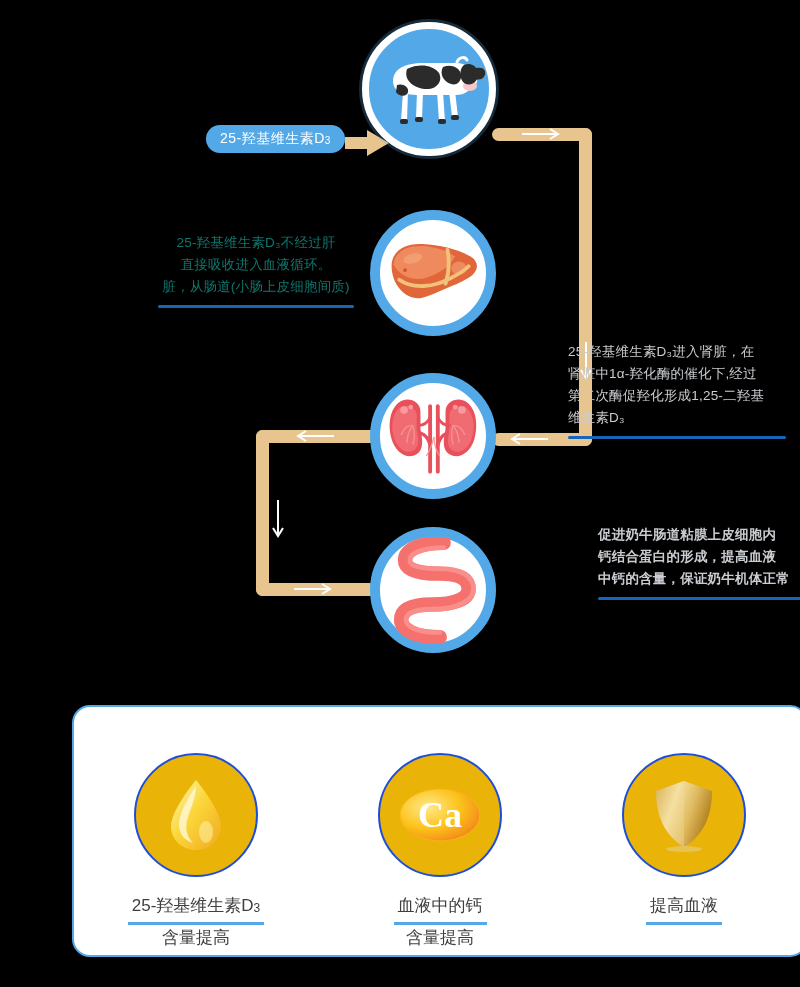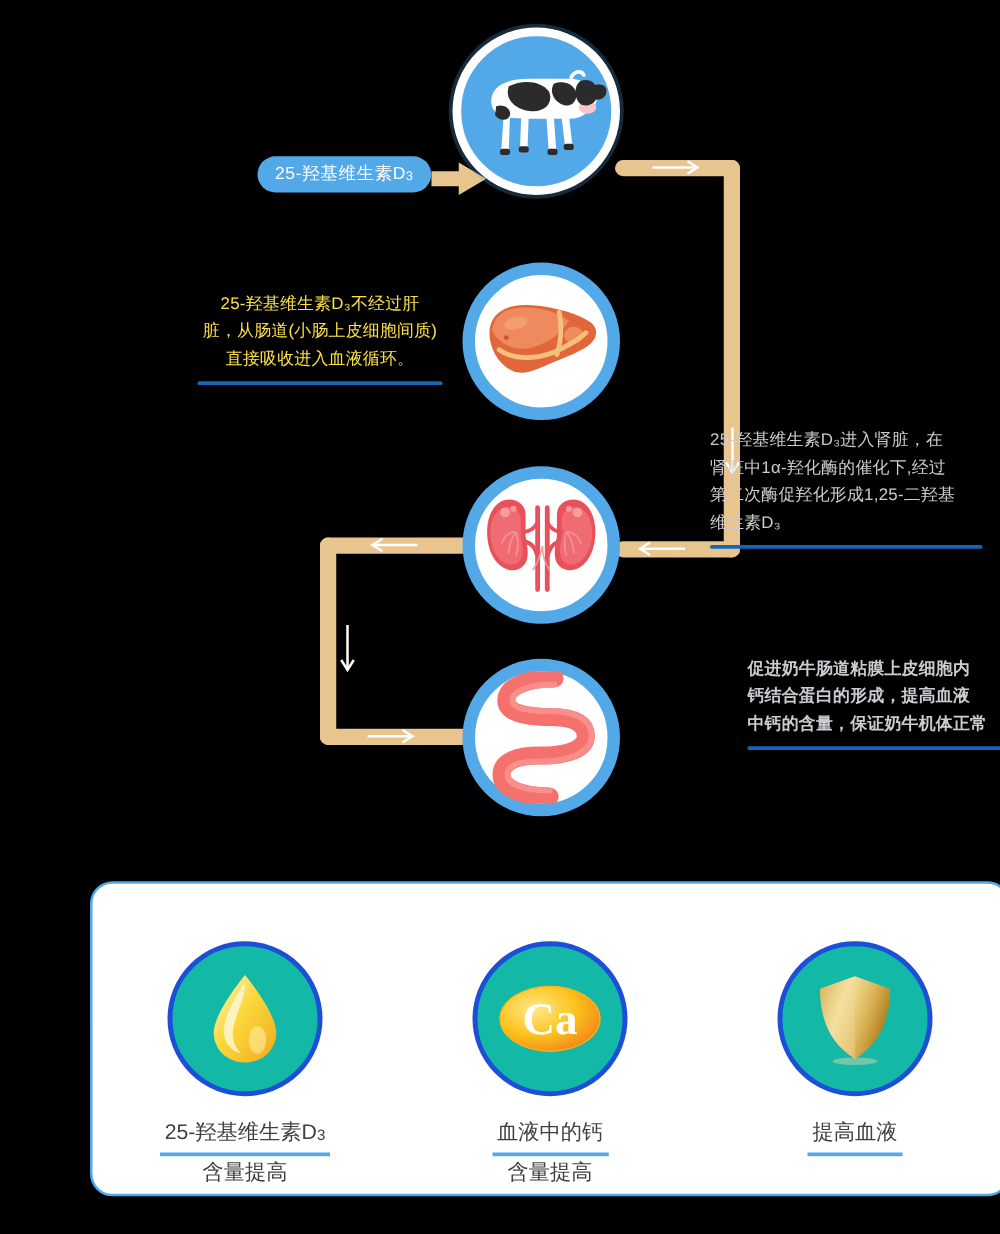--- a/index.html
+++ b/index.html
@@ -34,38 +34,38 @@
   .badge{
     position:absolute;left:166px;top:125px;
     background:#53A9E8;color:#fff;border-radius:16px;
     padding:6px 14px 7px;font-size:14px;letter-spacing:.5px;
     white-space:nowrap;line-height:1;
   }
   .badge .sub{font-size:10px;vertical-align:-1px;}
   .badge-arrow{position:absolute;left:305px;top:128px;}
 
   
-  .txt{position:absolute;color:#fde047;font-size:13.5px;line-height:22px;letter-spacing:.2px;}
+  .txt{position:absolute;color:#0f766e;font-size:13.5px;line-height:22px;letter-spacing:.2px;}
   .txt.light{color:#C9CCD0;}
   .rule{height:3px;background:#1565B8;border-radius:2px;margin-top:7px;}
 
   .txt-liver{left:118px;top:232px;width:196px;text-align:center;}
   .txt-kidney{left:528px;top:341px;width:218px;}
   .txt-intestine{left:558px;top:524px;width:218px;font-weight:bold;}
 
   
   .card{
     position:absolute;left:32px;top:705px;width:736px;height:252px;
     background:#fff;border:2px solid #53A9E8;border-radius:18px;box-sizing:border-box;
   }
   .card-row{position:absolute;left:0;top:0;width:100%;height:100%;display:flex;}
   .card-cell{flex:1;display:flex;flex-direction:column;align-items:center;padding-top:46px;}
   .circle-ring{
     width:124px;height:124px;border-radius:50%;
-    border:4px solid #1d4ed8;background:#14b8a6;box-sizing:border-box;
+    border:2px solid #1d4ed8;background:#eab308;box-sizing:border-box;
     display:flex;align-items:center;justify-content:center;
   }
   .circle-ring svg{display:block;}
   .cap{margin-top:16px;text-align:center;color:#3F3F3F;font-size:17px;line-height:26px;}
   .cap .l1{display:inline-block;border-bottom:3px solid #53A9E8;padding:0 4px 1px;}
   .cap .l2{display:block;}
   .cap .sub{font-size:12px;vertical-align:-1px;}
 </style>
 </head>
 <body>
@@ -202,22 +202,22 @@
                C32 70 22 76 22 86 C22 96 36 104 62 104" fill="none" stroke="#F4716E" stroke-width="15" stroke-linecap="round"></path>
       <path d="M66 11
                C44 11 31 17 31 24 C31 31 44 33 62 33
                C86 33 97 42 97 54 C97 66 80 75 54 75
                C34 75 27 79 27 86 C27 93 38 99 62 99" fill="none" stroke="#F9938F" stroke-width="5" stroke-linecap="round" opacity=".85"></path>
     </svg>
   </div>
 
   <div class="txt txt-liver">
     <div>25-羟基维生素D₃不经过肝</div>
+    <div>直接吸收进入血液循环。</div>
     <div>脏，从肠道(小肠上皮细胞间质)</div>
-    <div>直接吸收进入血液循环。</div>
     <div class="rule"></div>
   </div>
 
   <div class="txt light txt-kidney">
     <div>25-羟基维生素D₃进入肾脏，在</div>
     <div>肾脏中1α-羟化酶的催化下,经过</div>
     <div>第二次酶促羟化形成1,25-二羟基</div>
     <div>维生素D₃</div>
     <div class="rule"></div>
   </div>

